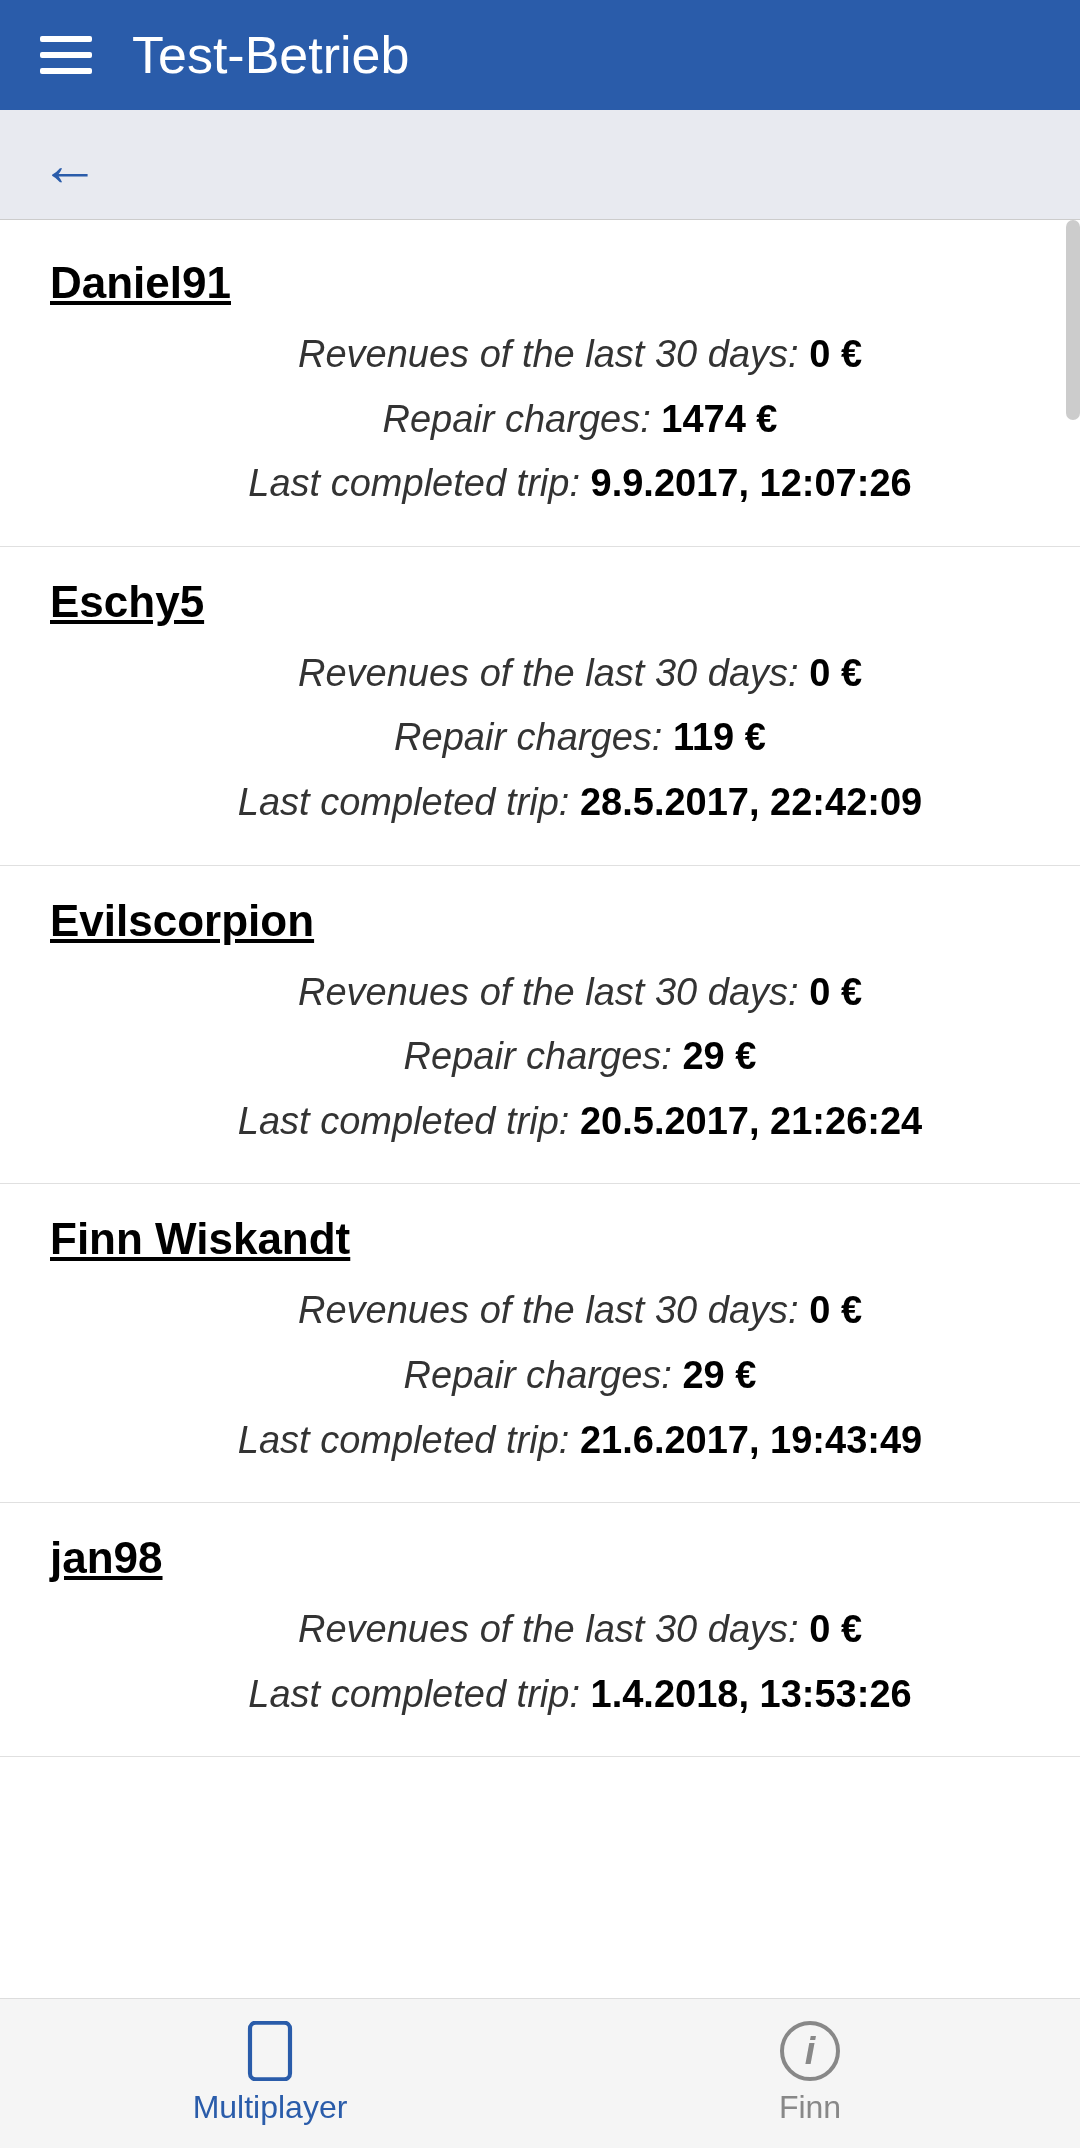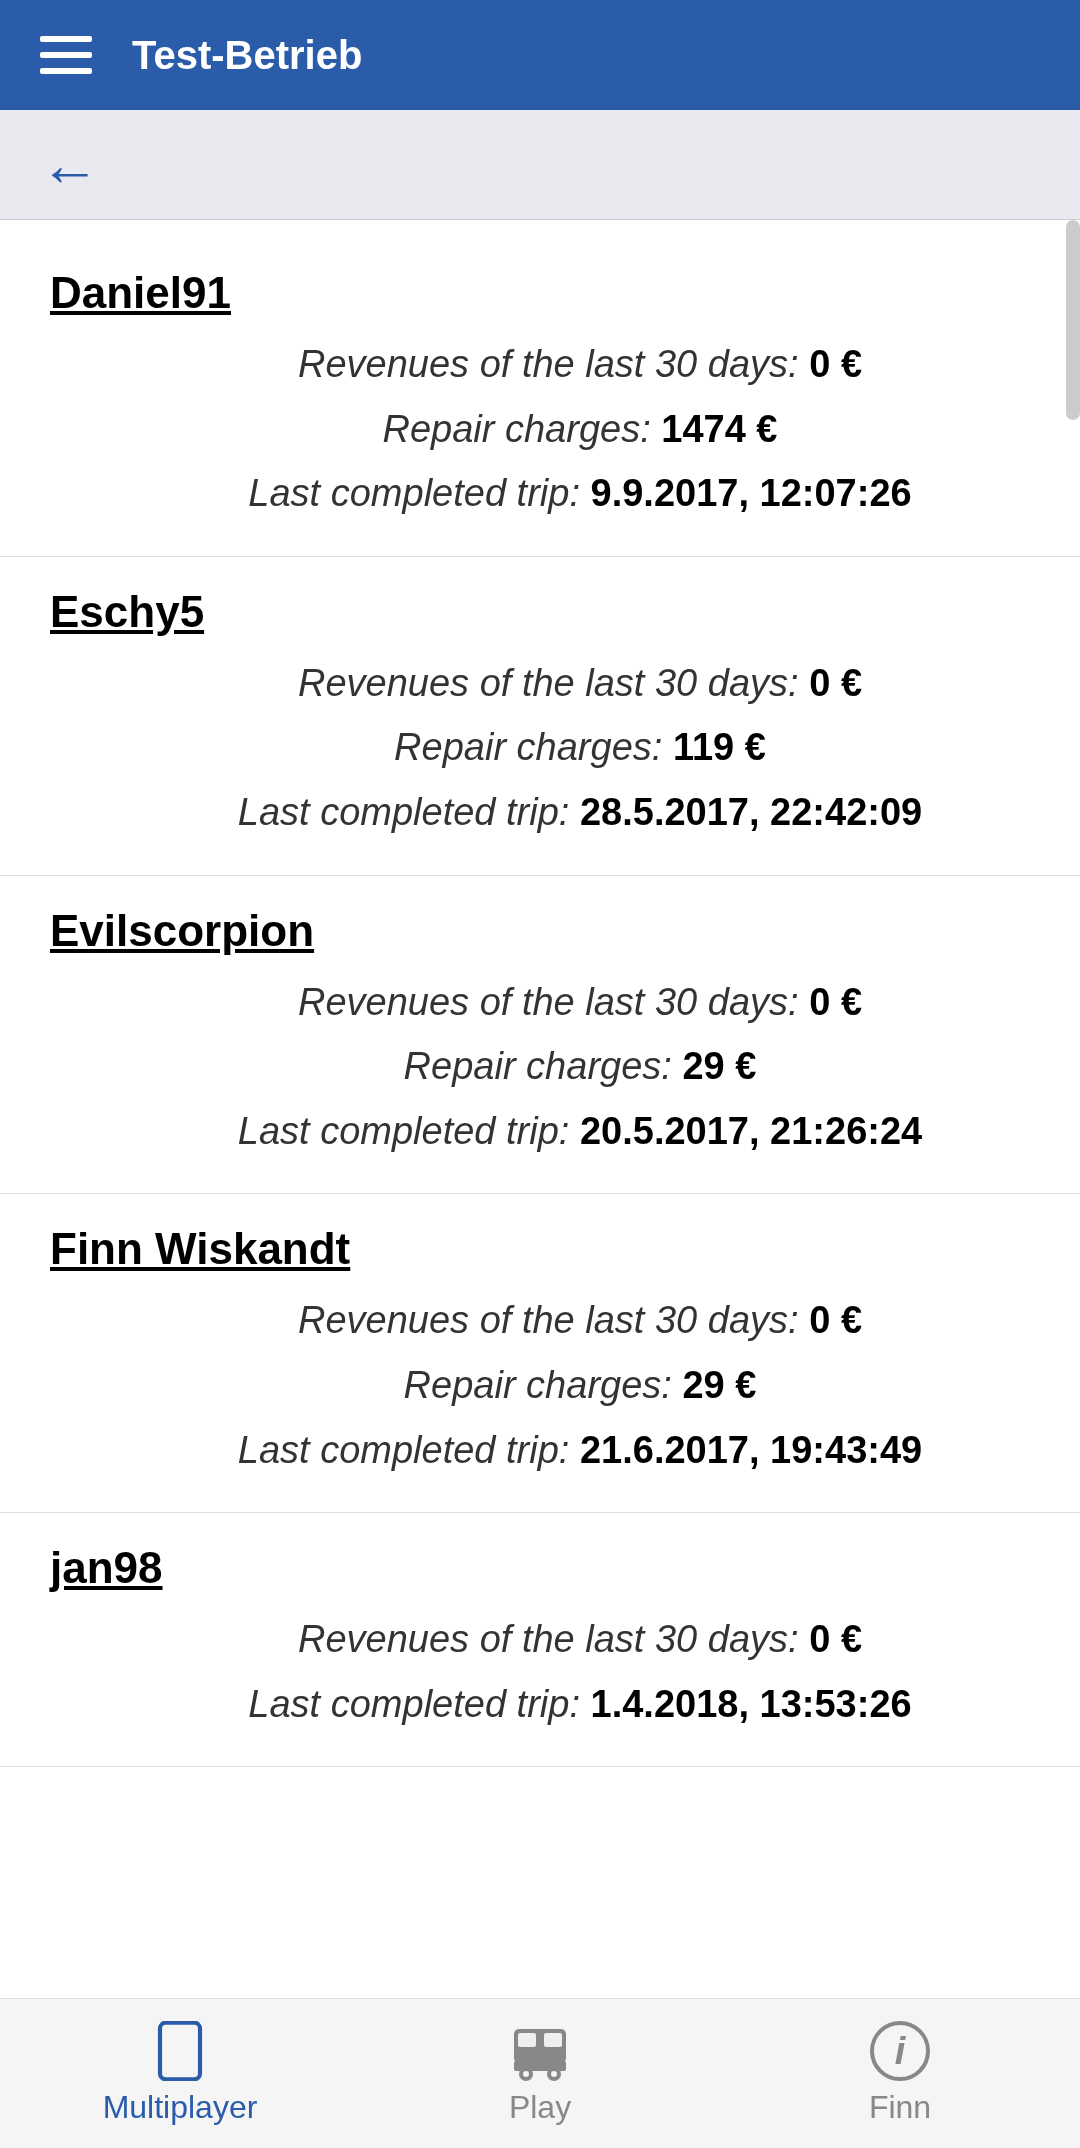--- a/index.html
+++ b/index.html
@@ -34,22 +34,22 @@
     .hamburger-icon span {
       display: block;
       width: 52px;
       height: 6px;
       background: #fff;
       border-radius: 2px;
     }
 
     .header-title {
       color: #fff;
-      font-size: 40px;
-      font-weight: bold;
+      font-size: 52px;
+      font-weight: normal;
     }
 
     
     .subheader {
       background: #e8eaf0;
       height: 110px;
       display: flex;
       align-items: center;
       padding: 0 40px;
       border-bottom: 1px solid #ccc;
@@ -58,21 +58,21 @@
     .back-arrow {
       color: #2a5caa;
       font-size: 60px;
       cursor: pointer;
       line-height: 1;
     }
 
     
     .content {
       background: #fff;
-      padding: 18px 0;
+      padding: 8px 0;
     }
 
     
     .driver-item {
       padding: 30px 50px 30px 50px;
       border-bottom: 1px solid #e0e0e0;
     }
 
     .driver-name {
       font-size: 44px;
@@ -270,34 +270,20 @@
   </div>
 
 <nav class="bottom-nav">
   <div class="nav-item active">
     <svg class="nav-icon" viewBox="0 0 52 72" xmlns="http://www.w3.org/2000/svg">
       <rect x="2" y="2" width="48" height="68" rx="7" ry="7" fill="none" stroke="#2a5caa" stroke-width="5"></rect>
     </svg>
     <span class="nav-label">Multiplayer</span>
   </div>
 
-  <div class="nav-item">
-    <svg class="nav-icon" viewBox="0 0 60 60" xmlns="http://www.w3.org/2000/svg">
-
-      <rect x="4" y="8" width="52" height="34" rx="5" fill="#888"></rect>
-      <rect x="8" y="12" width="18" height="14" rx="2" fill="#eee"></rect>
-      <rect x="34" y="12" width="18" height="14" rx="2" fill="#eee"></rect>
-      <rect x="4" y="40" width="52" height="10" rx="2" fill="#888"></rect>
-      <circle cx="16" cy="53" r="7" fill="#888"></circle>
-      <circle cx="16" cy="53" r="3" fill="#f5f5f5"></circle>
-      <circle cx="44" cy="53" r="7" fill="#888"></circle>
-      <circle cx="44" cy="53" r="3" fill="#f5f5f5"></circle>
-    </svg>
-    <span class="nav-label">Play</span>
-  </div>
 
   <div class="nav-item">
     <div class="info-circle">
       <span>i</span>
     </div>
     <span class="nav-label">Finn</span>
   </div>
 </nav>
 
 </body></html>

